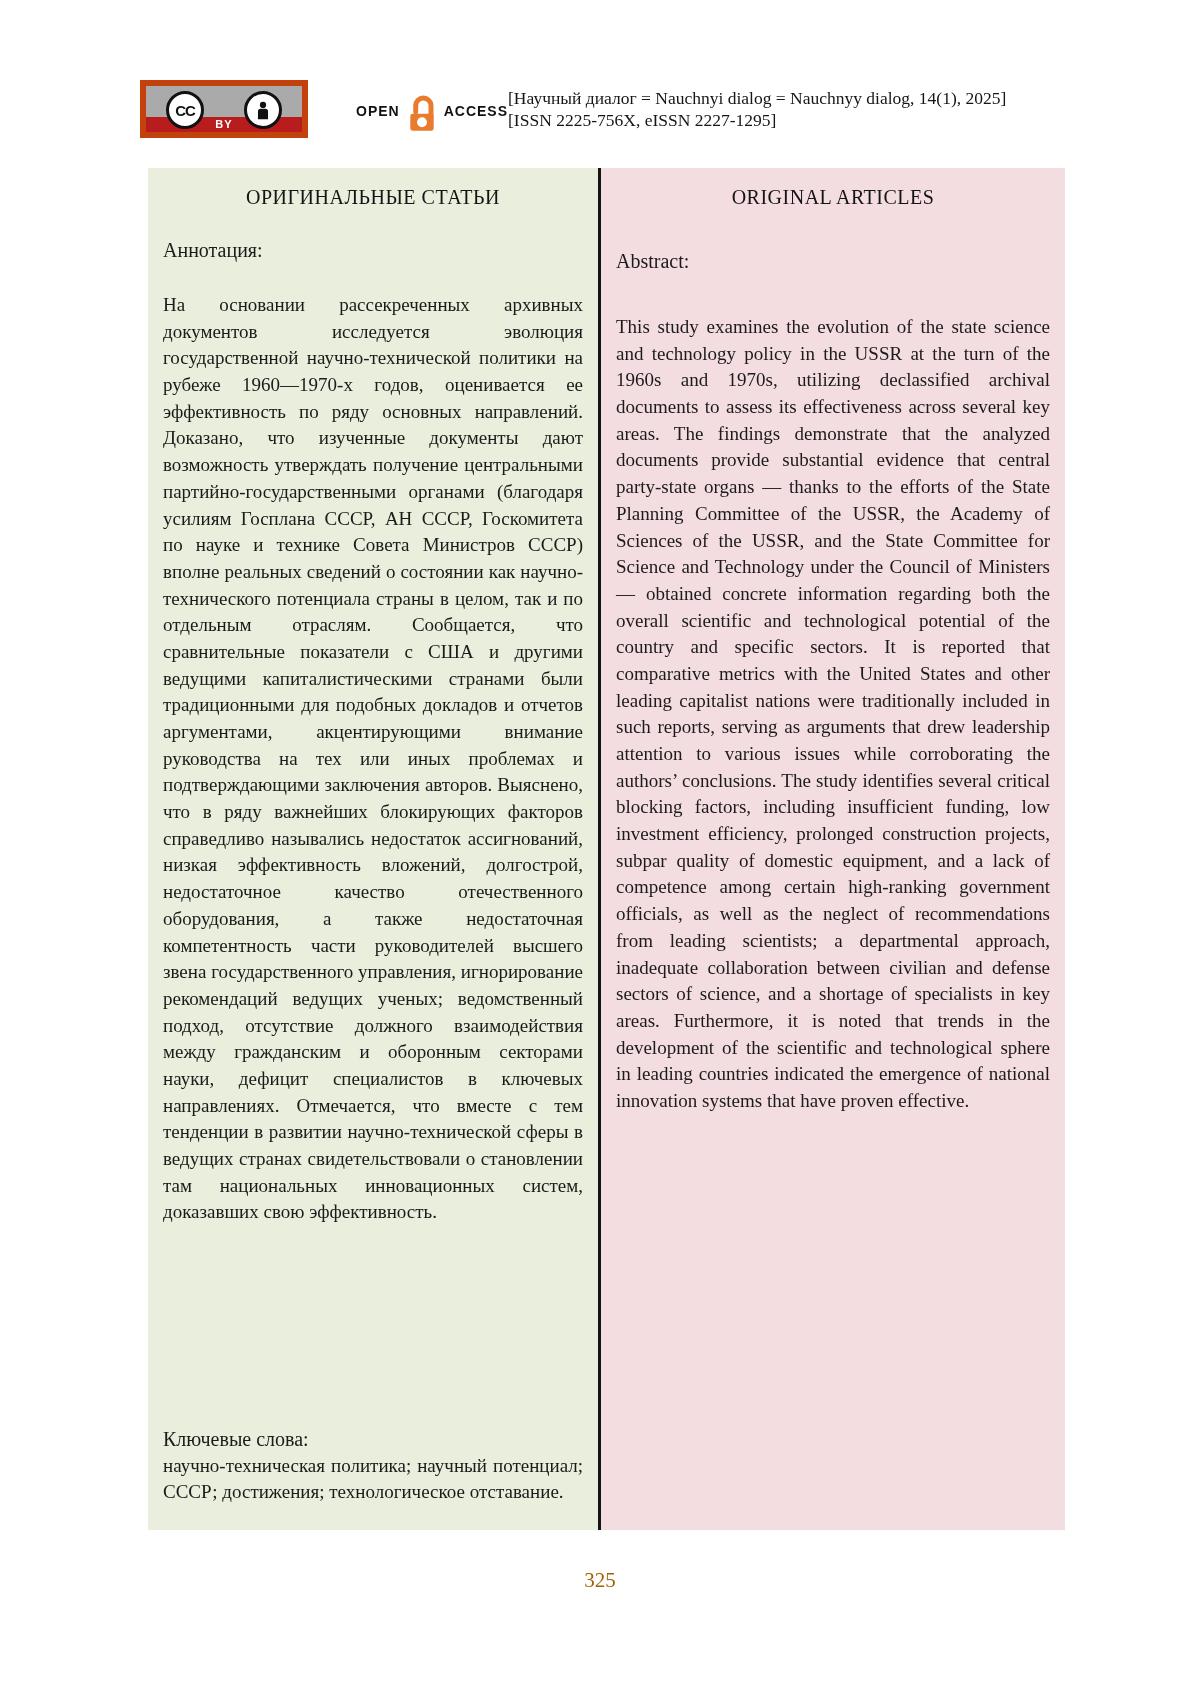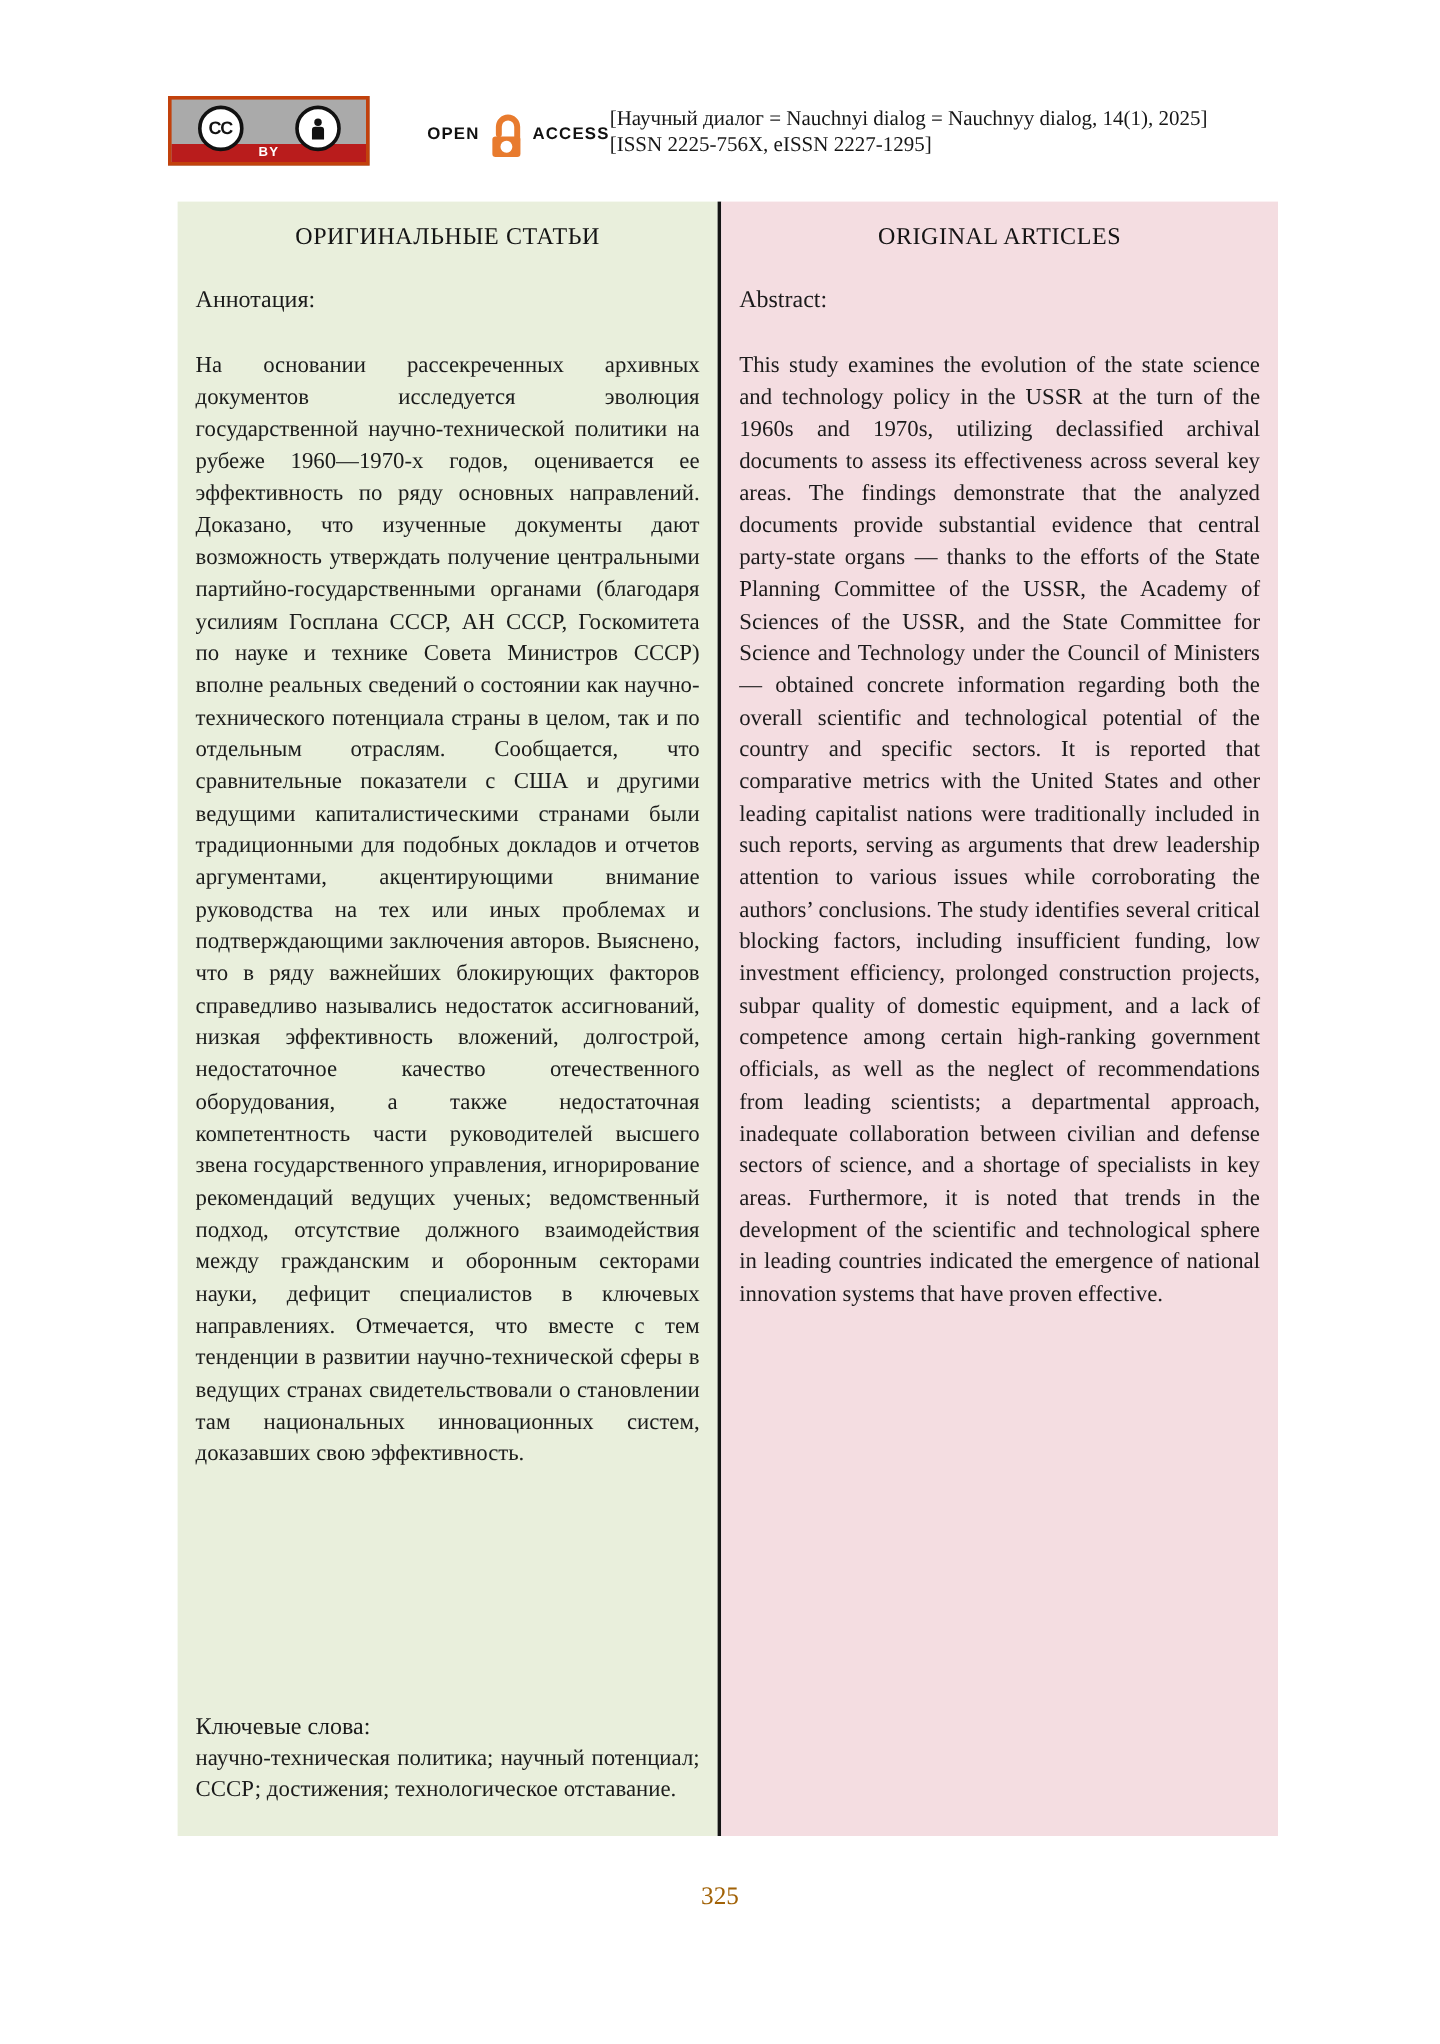--- a/index.html
+++ b/index.html
@@ -15,21 +15,21 @@
     font-family:"Liberation Serif","DejaVu Serif",serif;
     color:var(--ink);
   }
 
   
   .header{
     position:absolute;top:80px;left:140px;width:925px;
     display:flex;align-items:flex-start;
   }
   .cc-badge{
-    width:168px;height:58px;background:#aaaaaa;border:3px solid #c2410c;
+    width:168px;height:58px;background:#aaaaaa;border:6px solid #c2410c;
     position:relative;display:flex;align-items:flex-start;justify-content:space-around;
     padding-top:5px;
   }
   .cc-badge .bottom-strip{
     position:absolute;left:0;right:0;bottom:0;height:15px;background:#b91c1c;
     display:flex;align-items:center;justify-content:center;
   }
   .cc-badge .bottom-strip span{
     color:#fff;font-family:"Liberation Sans",sans-serif;
     font-weight:bold;font-size:11px;letter-spacing:1px;line-height:1;
@@ -59,21 +59,21 @@
   .columns{
     position:absolute;top:168px;left:148px;width:993px;height:1362px;
     display:flex;
   }
   .col{
     display:flex;flex-direction:column;
     padding:16px 15px 24px 15px;
   }
   .col-left{width:450px;background:var(--left-bg);}
   .col-divider{width:3px;background:#141414;}
-  .col-right{width:464px;background:var(--right-bg);}
+  .col-right{width:464px;background:var(--right-bg);gap:11px;}
   .col-title{
     text-align:center;font-size:20px;letter-spacing:0.5px;
     margin-top:2px;margin-bottom:30px;color:#141414;
   }
   .block-label{
     font-weight:normal;font-size:20px;margin-bottom:30px;
   }
   .abstract-text{
     font-size:19px;line-height:1.405;text-align:justify;
   }

